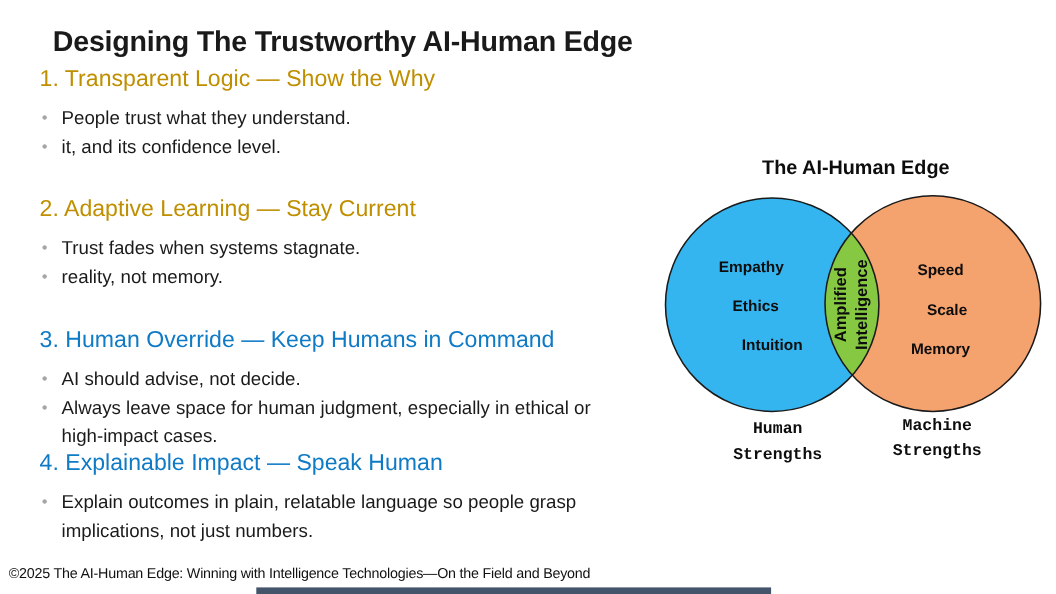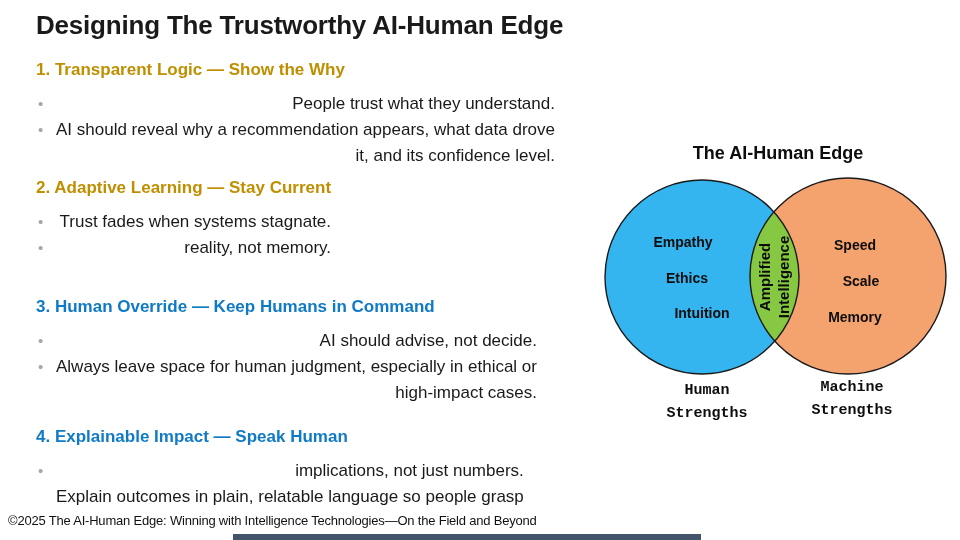--- a/index.html
+++ b/index.html
@@ -6,37 +6,37 @@
   body{
     width:960px;height:540px;position:relative;overflow:hidden;
     background:var(--background,#fff);
     font-family:"Liberation Sans", sans-serif;
     color:var(--body_text,#1a1a1a);
   }
   .slide{position:absolute;inset:0;}
 
   
   .title{
-    position:absolute;left:36px;top:10px;margin:0;
+    position:absolute;left:36px;top:10px;margin:12px;
     font-size:26px;font-weight:600;letter-spacing:-0.2px;
     color:var(--title_text,#1a1a1a);white-space:nowrap;
   }
   .sec{position:absolute;left:36px;}
   .sec .head{
-    margin:0;font-size:17px;font-weight:bold;white-space:nowrap;
+    margin:0;font-size:21px;font-weight:normal;white-space:nowrap;
   }
   .head.gold{color:var(--gold_heading,#BF8F00);}
   .head.blue{color:var(--blue_heading,#0F7AC5);}
   .bullets{margin-top:11px;}
   .bullet-row{position:relative;padding-left:20px;}
   .dot{
     position:absolute;left:2px;top:0;
     color:var(--bullet_dot,#A6A6A6);font-size:15px;line-height:26px;
   }
-  .bline{display:block;font-size:17px;line-height:26px;white-space:nowrap;text-align:right;}
+  .bline{display:block;font-size:17px;line-height:26px;white-space:nowrap;}
 
   .footer{
     position:absolute;left:8px;top:513px;
     font-size:13px;letter-spacing:-0.2px;color:#111;white-space:nowrap;
   }
   .bottom-bar{
     position:absolute;left:233px;top:534px;width:468px;height:6px;
     background:var(--bottom_bar,#44546A);
   }
 
@@ -70,21 +70,20 @@
 
   <section class="sec" style="top:60px">
     <h2 class="head gold">1. Transparent Logic — Show the Why</h2>
     <div class="bullets">
       <div class="bullet-row">
         <span class="dot">•</span>
         <span class="bline">People trust what they understand.</span>
       </div>
       <div class="bullet-row">
         <span class="dot">•</span>
-        <span class="bline">AI should reveal why a recommendation appears, what data drove</span>
         <span class="bline">it, and its confidence level.</span>
       </div>
     </div>
   </section>
 
   <section class="sec" style="top:178px">
     <h2 class="head gold">2. Adaptive Learning — Stay Current</h2>
     <div class="bullets">
       <div class="bullet-row">
         <span class="dot">•</span>
@@ -105,27 +104,27 @@
         <span class="bline">AI should advise, not decide.</span>
       </div>
       <div class="bullet-row">
         <span class="dot">•</span>
         <span class="bline">Always leave space for human judgment, especially in ethical or</span>
         <span class="bline">high-impact cases.</span>
       </div>
     </div>
   </section>
 
-  <section class="sec" style="top:427px">
+  <section class="sec" style="top:409px">
     <h2 class="head blue">4. Explainable Impact — Speak Human</h2>
     <div class="bullets">
       <div class="bullet-row">
         <span class="dot">•</span>
+        <span class="bline">Explain outcomes in plain, relatable language so people grasp</span>
         <span class="bline">implications, not just numbers.</span>
-        <span class="bline">Explain outcomes in plain, relatable language so people grasp</span>
       </div>
     </div>
   </section>
 
   <svg class="venn-svg" width="960" height="540" viewBox="0 0 960 540" aria-hidden="true">
     <defs>
       <clipPath id="clipLeft">
           <circle cx="702" cy="277" r="97"></circle>
         </clipPath>
     </defs>

